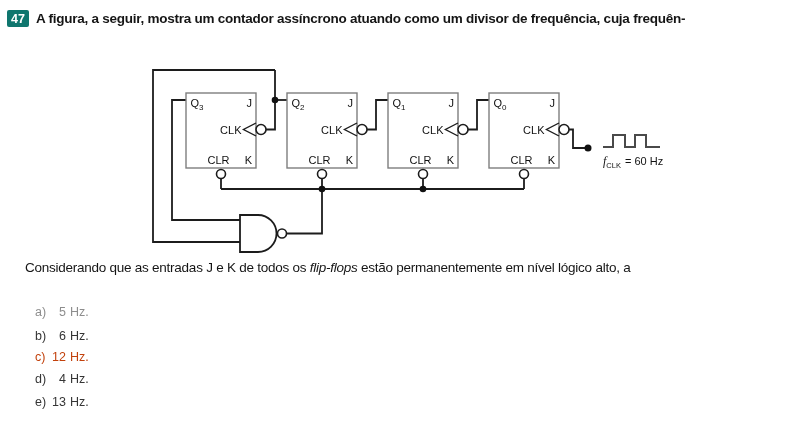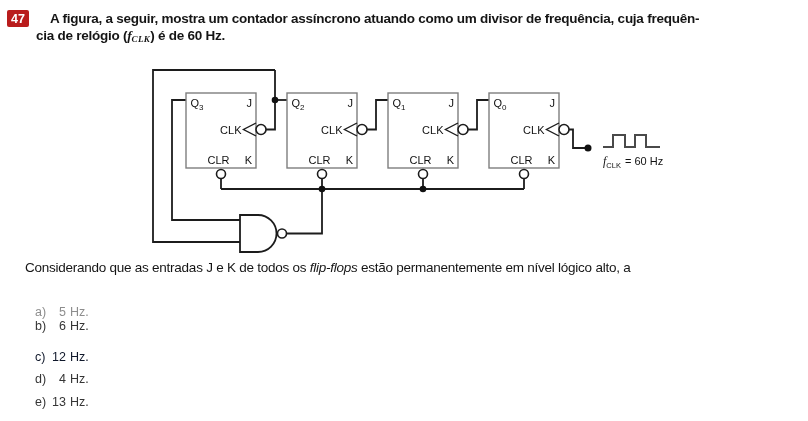--- a/index.html
+++ b/index.html
@@ -1,24 +1,24 @@
 <!DOCTYPE html>
 <html><head>
 <meta charset="utf-8">
 <style>
   html,body{margin:0;padding:0;background:#ffffff;}
   .page{position:relative;width:808px;height:421px;background:#ffffff;overflow:hidden;
         font-family:"Liberation Sans",sans-serif;color:#1a1a1a;}
   
-  .q-badge{position:absolute;left:7px;top:10px;width:22px;height:17px;background:#b91c1c;
+  .q-badge{position:absolute;left:7px;top:10px;width:22px;height:17px;background:#0f766e;
            border-radius:2px;color:#fff;font-weight:bold;font-size:12.5px;
            display:flex;align-items:center;justify-content:center;}
   .h-line{position:absolute;left:36px;font-size:13.5px;font-weight:bold;letter-spacing:-0.25px;
           white-space:nowrap;color:#151515;}
-  .h-line1{top:11px;margin-left:14px;}
+  .h-line1{top:11px;}
   .h-line2{top:27.5px;}
   .math-f{font-family:"Liberation Serif",serif;font-style:italic;font-weight:bold;font-size:13.5px;}
   .math-sub{font-family:"Liberation Serif",serif;font-style:italic;font-weight:bold;font-size:9px;
             vertical-align:-2px;letter-spacing:0.4px;}
   
   .circuit{position:absolute;left:0;top:55px;width:808px;height:205px;pointer-events:none;}
   .circuit text{font-family:"Liberation Sans",sans-serif;fill:#111;}
   
   .p-line{position:absolute;left:25px;font-size:13.5px;font-weight:normal;letter-spacing:-0.25px;
           white-space:nowrap;color:#151515;}
@@ -32,21 +32,20 @@
   .opt-num{display:inline-block;min-width:14px;text-align:right;}
   .opt-unit{margin-left:4px;}
 </style>
 </head>
 <body>
 
 <div class="page">
 
   <div class="q-badge">47</div>
   <div class="h-line h-line1">A figura, a seguir, mostra um contador assíncrono atuando como um divisor de frequência, cuja frequên-</div>
-  <div class="h-line h-line2"><span>cia de relógio (</span><span class="math-f">f</span><span class="math-sub">CLK</span><span>) é de 60 Hz.</span></div>
 
   <svg class="circuit" viewBox="0 55 808 205" xmlns="http://www.w3.org/2000/svg">
 
     <g stroke="#1c1c1c" stroke-width="1.8" fill="none">
       <path d="M275,70 H153 V242 H240"></path>
       <path d="M275,70 V129.5 H266"></path>
       <path d="M287,100 H275"></path>
       <path d="M186,100 H172 V220 H240"></path>
       <path d="M388,100 H376 V129.5 H367"></path>
       <path d="M489,100 H477 V129.5 H468"></path>
@@ -119,18 +118,18 @@
       <circle cx="588" cy="148" r="3.5"></circle>
     </g>
 
     <path d="M603,147 H613 V135 H625 V147 H635 V135 H646 V147 H660" fill="none" stroke="#4a4a4a" stroke-width="2"></path>
     <text x="603" y="165"><tspan font-size="12" font-style="italic" font-family="Liberation Serif, serif">f</tspan><tspan dy="2.5" font-size="7.5">CLK</tspan><tspan dy="-2.5" dx="4" font-size="11">= 60 Hz</tspan></text>
   </svg>
 
   <div class="p-line p-line1"><span>Considerando que as entradas J e K de todos os </span><span class="it">flip-flops</span><span> estão permanentemente em nível lógico alto, a</span></div>
 
   <div class="option" style="top: 304.5px; color: rgb(141, 141, 141);"><span class="opt-letter">a)</span><span class="opt-num">5</span><span class="opt-unit">Hz.</span></div>
-  <div class="option" style="top: 319px; color: rgb(53, 53, 53);"><span class="opt-letter">b)</span><span class="opt-num">6</span><span class="opt-unit">Hz.</span></div>
-  <div class="option" style="top: 349.5px; color: #0f172a;"><span class="opt-letter">c)</span><span class="opt-num">12</span><span class="opt-unit">Hz.</span></div>
+  <div class="option" style="top: 329px; color: rgb(53, 53, 53);"><span class="opt-letter">b)</span><span class="opt-num">6</span><span class="opt-unit">Hz.</span></div>
+  <div class="option" style="top: 349.5px; color: #c2410c;"><span class="opt-letter">c)</span><span class="opt-num">12</span><span class="opt-unit">Hz.</span></div>
   <div class="option" style="top: 372px; color: rgb(53, 53, 53);"><span class="opt-letter">d)</span><span class="opt-num">4</span><span class="opt-unit">Hz.</span></div>
   <div class="option" style="top: 394.5px; color: rgb(53, 53, 53);"><span class="opt-letter">e)</span><span class="opt-num">13</span><span class="opt-unit">Hz.</span></div>
 
 </div>
 
 </body></html>

